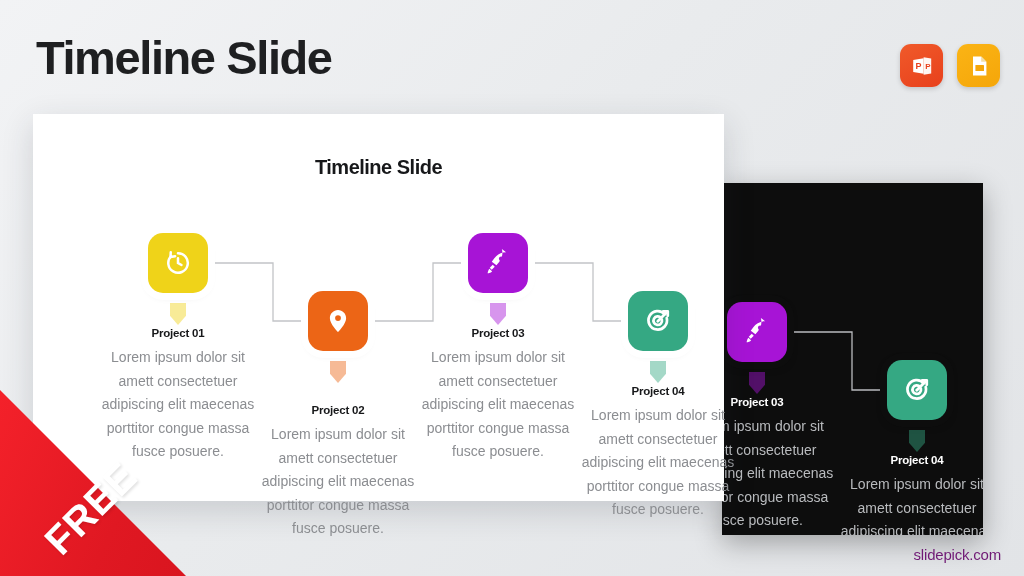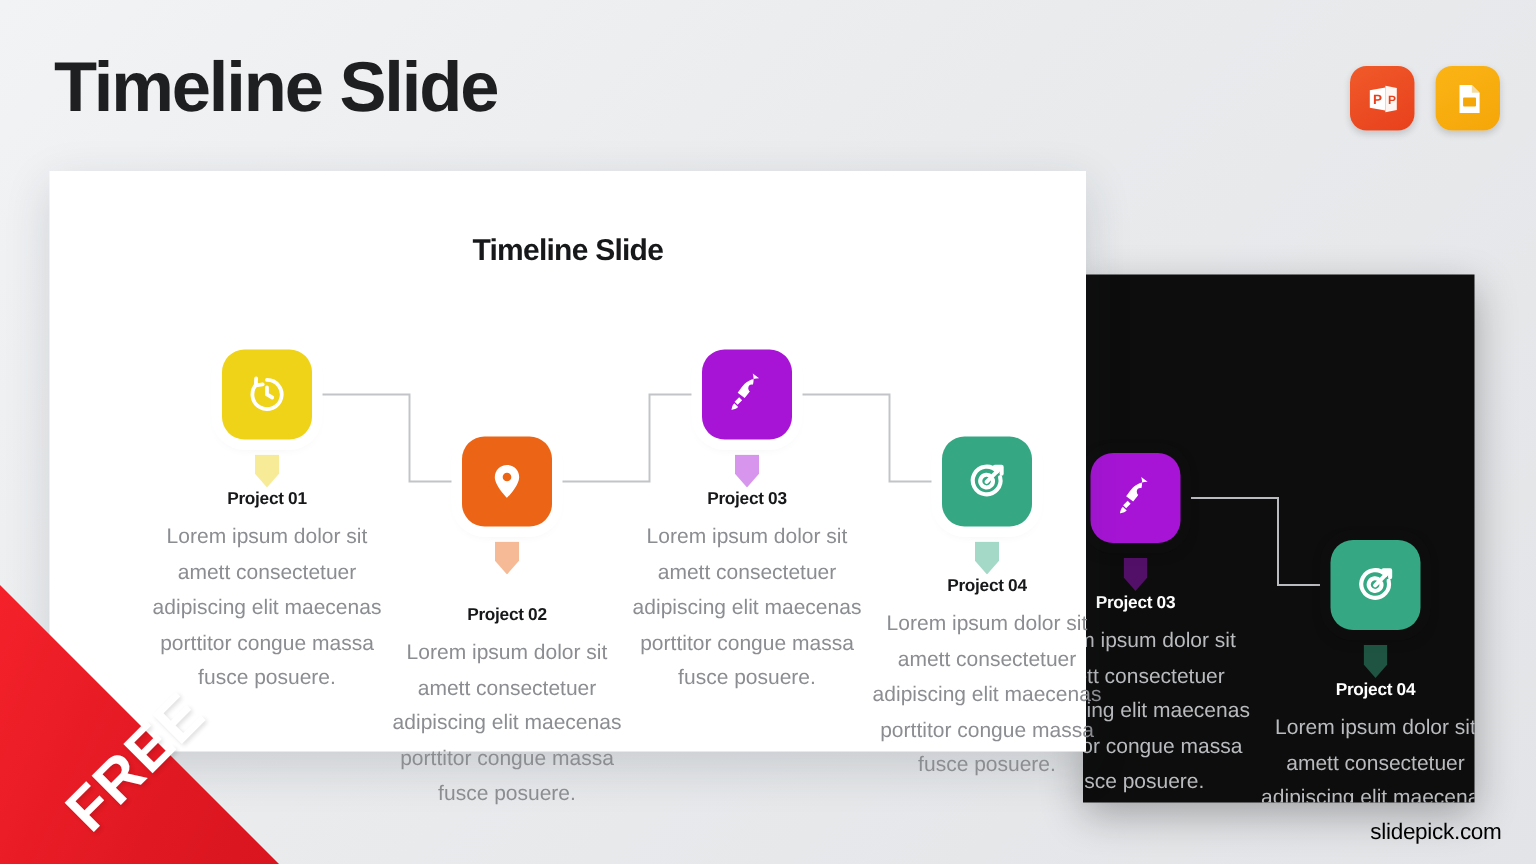--- a/index.html
+++ b/index.html
@@ -187,21 +187,21 @@
     font-weight: bold;
     letter-spacing: 1px;
     text-shadow: 0 2px 3px rgba(0,0,0,0.12);
   }
 
   #watermark {
     position: absolute;
     right: 23px;
     bottom: 13px;
     font-size: 15px;
-    color: #000000;
+    color: #701a75;
     letter-spacing: -0.2px;
   }
 </style>
 </head>
 <body>
 
 <div id="page-title">Timeline Slide</div>
 
 <div id="app-badges">
   <div class="app-badge ppt">

